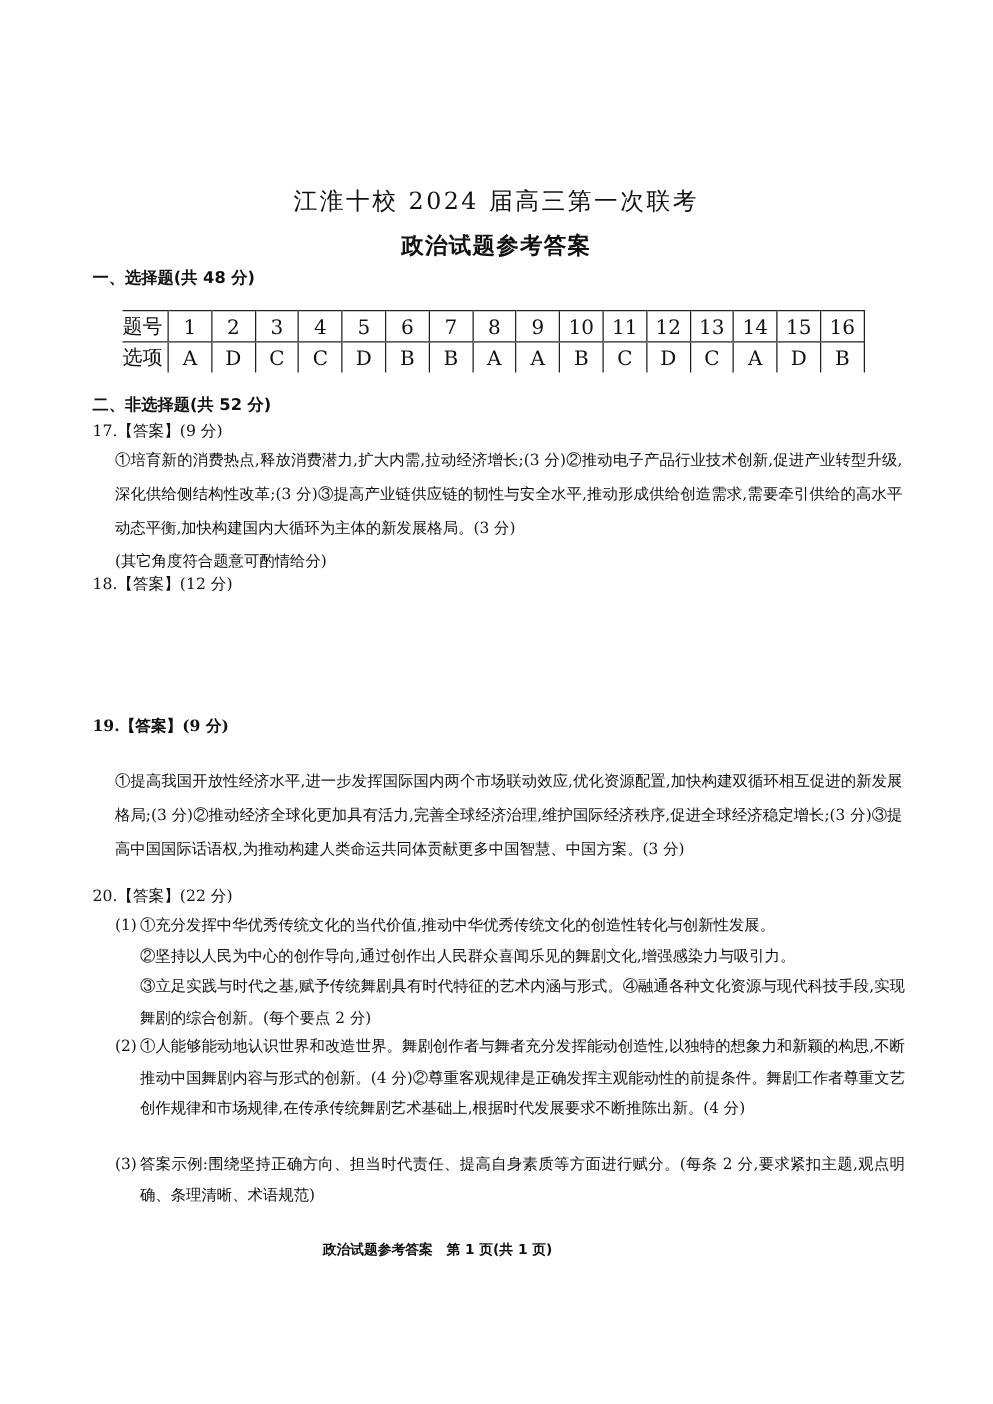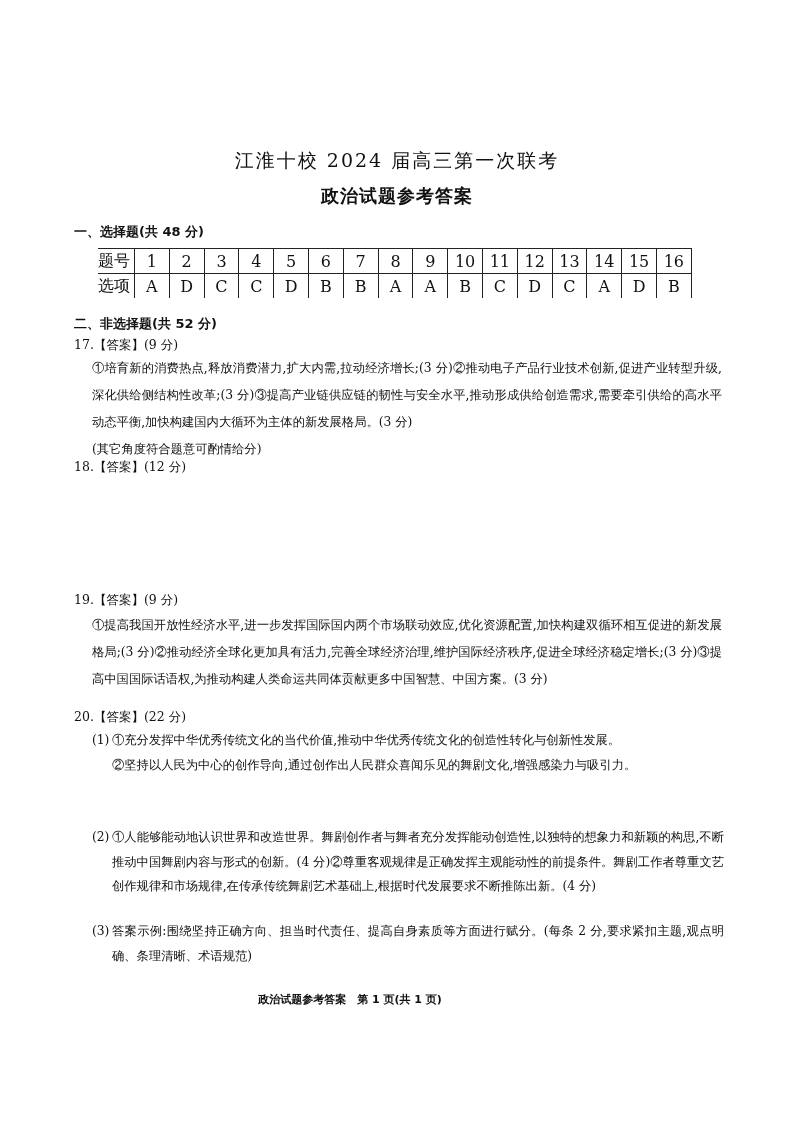--- a/index.html
+++ b/index.html
@@ -28,21 +28,21 @@
             font-size: 11px; font-weight: bold; font-family: "DejaVu Sans", "Liberation Sans", sans-serif; }
 </style>
 </head>
 <body>
 
 <div class="page">
 
   <div class="title">江淮十校 2024 届高三第一次联考</div>
   <div class="subtitle">政治试题参考答案</div>
 
-  <div class="sec" style="top:223px;">一、选择题(共 48 分)</div>
+  <div class="sec" style="top:213px;">一、选择题(共 48 分)</div>
 
   <table class="ans">
     <tbody>
         <tr id="row-num">
       <td class="hd">题号</td>
     <td>1</td>
           <td>2</td>
           <td>3</td>
           <td>4</td>
           <td>5</td>
@@ -83,30 +83,31 @@
   <div class="sec" style="top:315px;">二、非选择题(共 52 分)</div>
 
   <div class="q" style="top:337px;">17.【答案】(9 分)</div>
   <div class="para" style="top:355px;">
     <span>①培育新的消费热点,释放消费潜力,扩大内需,拉动经济增长;(3 分)②推动电子产品行业技术创新,促进产业转型升级,深化供给侧结构性改革;(3 分)③提高产业链供应链的韧性与安全水平,推动形成供给创造需求,需要牵引供给的高水平动态平衡,加快构建国内大循环为主体的新发展格局。(3 分)</span><br>
     <span>(其它角度符合题意可酌情给分)</span>
   </div>
 
   <div class="q" style="top:459px;">18.【答案】(12 分)</div>
 
-  <div class="q" style="top:592px;">19.【答案】(9 分)</div>
+  <div class="q" style="top:573px;font-weight:bold;">19.【答案】(9 分)</div>
   <div class="para" style="top:612px;">①提高我国开放性经济水平,进一步发挥国际国内两个市场联动效应,优化资源配置,加快构建双循环相互促进的新发展格局;(3 分)②推动经济全球化更加具有活力,完善全球经济治理,维护国际经济秩序,促进全球经济稳定增长;(3 分)③提高中国国际话语权,为推动构建人类命运共同体贡献更多中国智慧、中国方案。(3 分)</div>
 
   <div class="q" style="top:709px;">20.【答案】(22 分)</div>
 
   <div class="sub" style="top:728px;">
     <span class="lbl">(1)</span>
     <div class="txt">
       <div>①充分发挥中华优秀传统文化的当代价值,推动中华优秀传统文化的创造性转化与创新性发展。</div>
       <div>②坚持以人民为中心的创作导向,通过创作出人民群众喜闻乐见的舞剧文化,增强感染力与吸引力。</div>
+      <div>③立足实践与时代之基,赋予传统舞剧具有时代特征的艺术内涵与形式。④融通各种文化资源与现代科技手段,实现舞剧的综合创新。(每个要点 2 分)</div>
     </div>
   </div>
 
   <div class="sub" style="top:825px;">
     <span class="lbl">(2)</span>
     <div class="txt">①人能够能动地认识世界和改造世界。舞剧创作者与舞者充分发挥能动创造性,以独特的想象力和新颖的构思,不断推动中国舞剧内容与形式的创新。(4 分)②尊重客观规律是正确发挥主观能动性的前提条件。舞剧工作者尊重文艺创作规律和市场规律,在传承传统舞剧艺术基础上,根据时代发展要求不断推陈出新。(4 分)</div>
   </div>
 
   <div class="sub" style="top:919px;">
     <span class="lbl">(3)</span>

